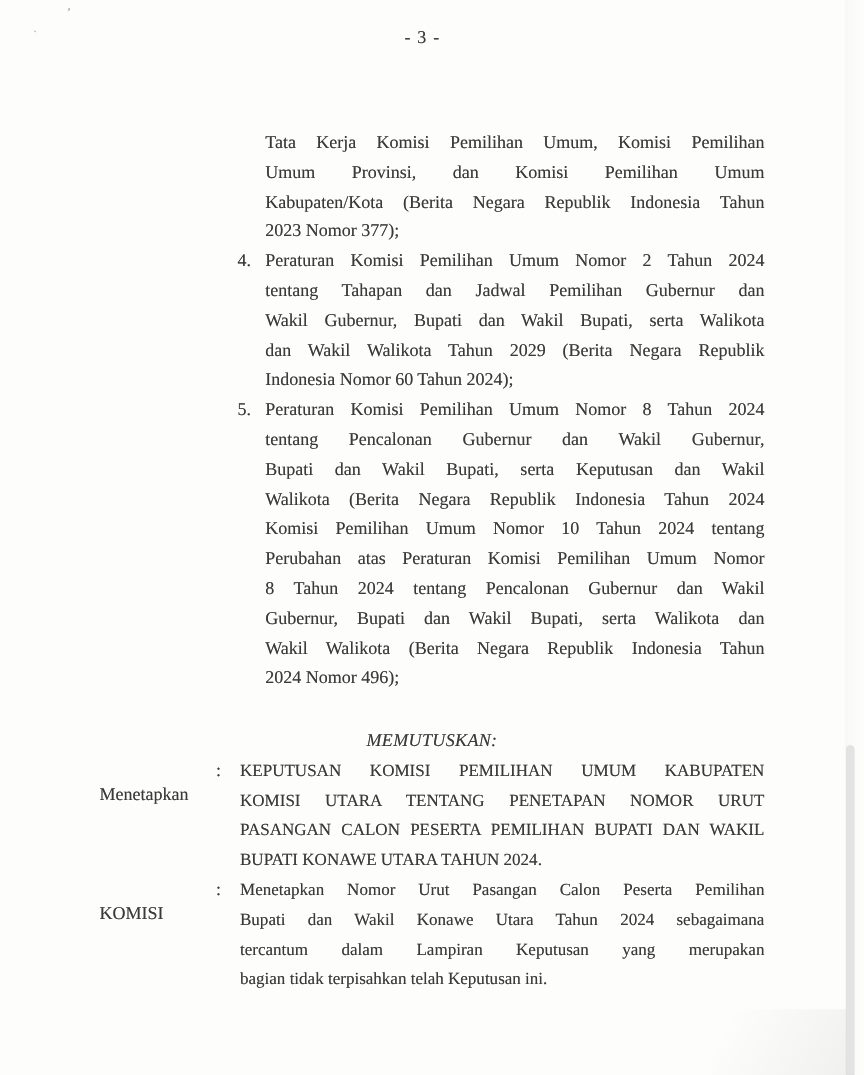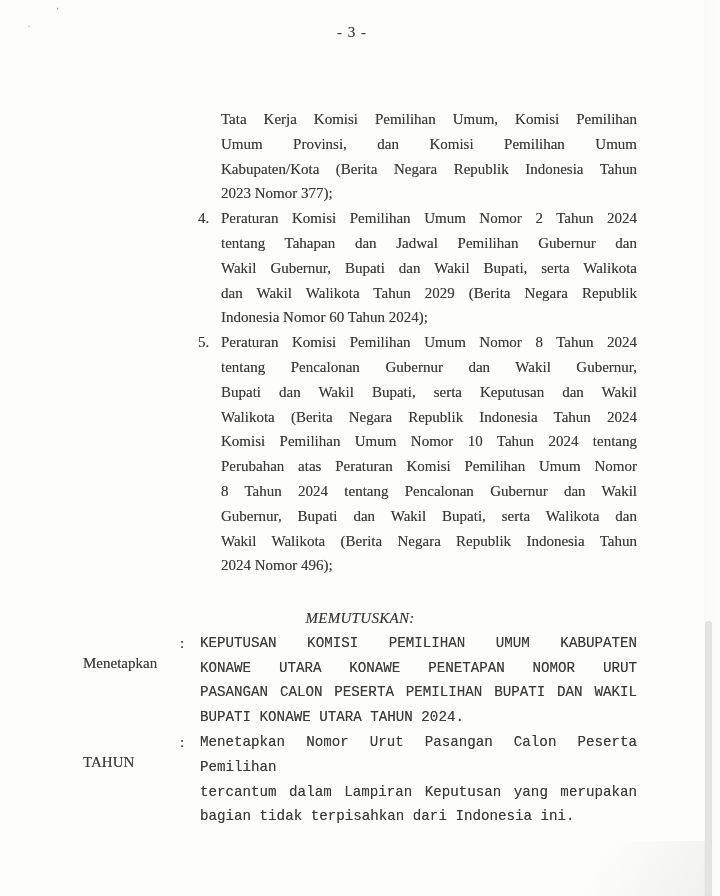--- a/index.html
+++ b/index.html
@@ -33,21 +33,21 @@
   .lline { text-align:left; }
 
   .decree {
     position:absolute; top:606px; left:83px; width:554px;
     font-size:15px; line-height:24.8px;
   }
   .decree-heading { text-align:center; letter-spacing:0.3px;font-style:italic; }
   .clause { position:relative; }
   .clause-label { position:absolute; left:0; top:0;margin-top:20px; }
   .clause-colon { position:absolute; left:97px; top:0; }
-  .clause-body { margin-left:117px; font-size:14.2px;font-family:Liberation Mono, monospace; }
+  .clause-body { margin-left:117px; font-size:14.2px; }
 
   .scroll-track {
     position:absolute; top:0; right:0; width:16px; height:100%;
     background:linear-gradient(to right, rgba(0,0,0,0.018), rgba(0,0,0,0));
   }
   .scroll-thumb {
     position:absolute; left:705px; top:621px; width:7px; height:275px;
     background:#e3e3e3; border-radius:4px 4px 0 0;
     box-shadow:inset 0 0 1px rgba(0,0,0,0.08);
   }
@@ -103,33 +103,34 @@
 
   <div class="decree">
 
     <div class="decree-heading">MEMUTUSKAN:</div>
 
     <div class="clause">
       <span class="clause-label">Menetapkan</span>
       <span class="clause-colon">:</span>
       <div class="clause-body">
         <div class="jline">KEPUTUSAN KOMISI PEMILIHAN UMUM KABUPATEN</div>
-        <div class="jline">KONAWE UTARA KONAWE PENETAPAN NOMOR URUT</div>
+        <div class="jline">KOMISI UTARA TENTANG PENETAPAN NOMOR URUT</div>
         <div class="jline">PASANGAN CALON PESERTA PEMILIHAN BUPATI DAN WAKIL</div>
         <div class="lline">BUPATI KONAWE UTARA  TAHUN 2024.</div>
       </div>
     </div>
 
     <div class="clause">
-      <span class="clause-label">TAHUN</span>
+      <span class="clause-label">KOMISI</span>
       <span class="clause-colon">:</span>
       <div class="clause-body">
         <div class="jline">Menetapkan Nomor Urut Pasangan Calon Peserta Pemilihan</div>
+        <div class="jline">Bupati dan Wakil Konawe Utara  Tahun 2024 sebagaimana</div>
         <div class="jline">tercantum dalam Lampiran Keputusan yang merupakan</div>
-        <div class="lline">bagian tidak terpisahkan dari Indonesia ini.</div>
+        <div class="lline">bagian tidak terpisahkan telah Keputusan ini.</div>
       </div>
     </div>
 
   </div>
 
   <div class="corner-shade"></div>
   <div class="scroll-track"></div>
   <div class="scroll-thumb"></div>
 
 </div>

